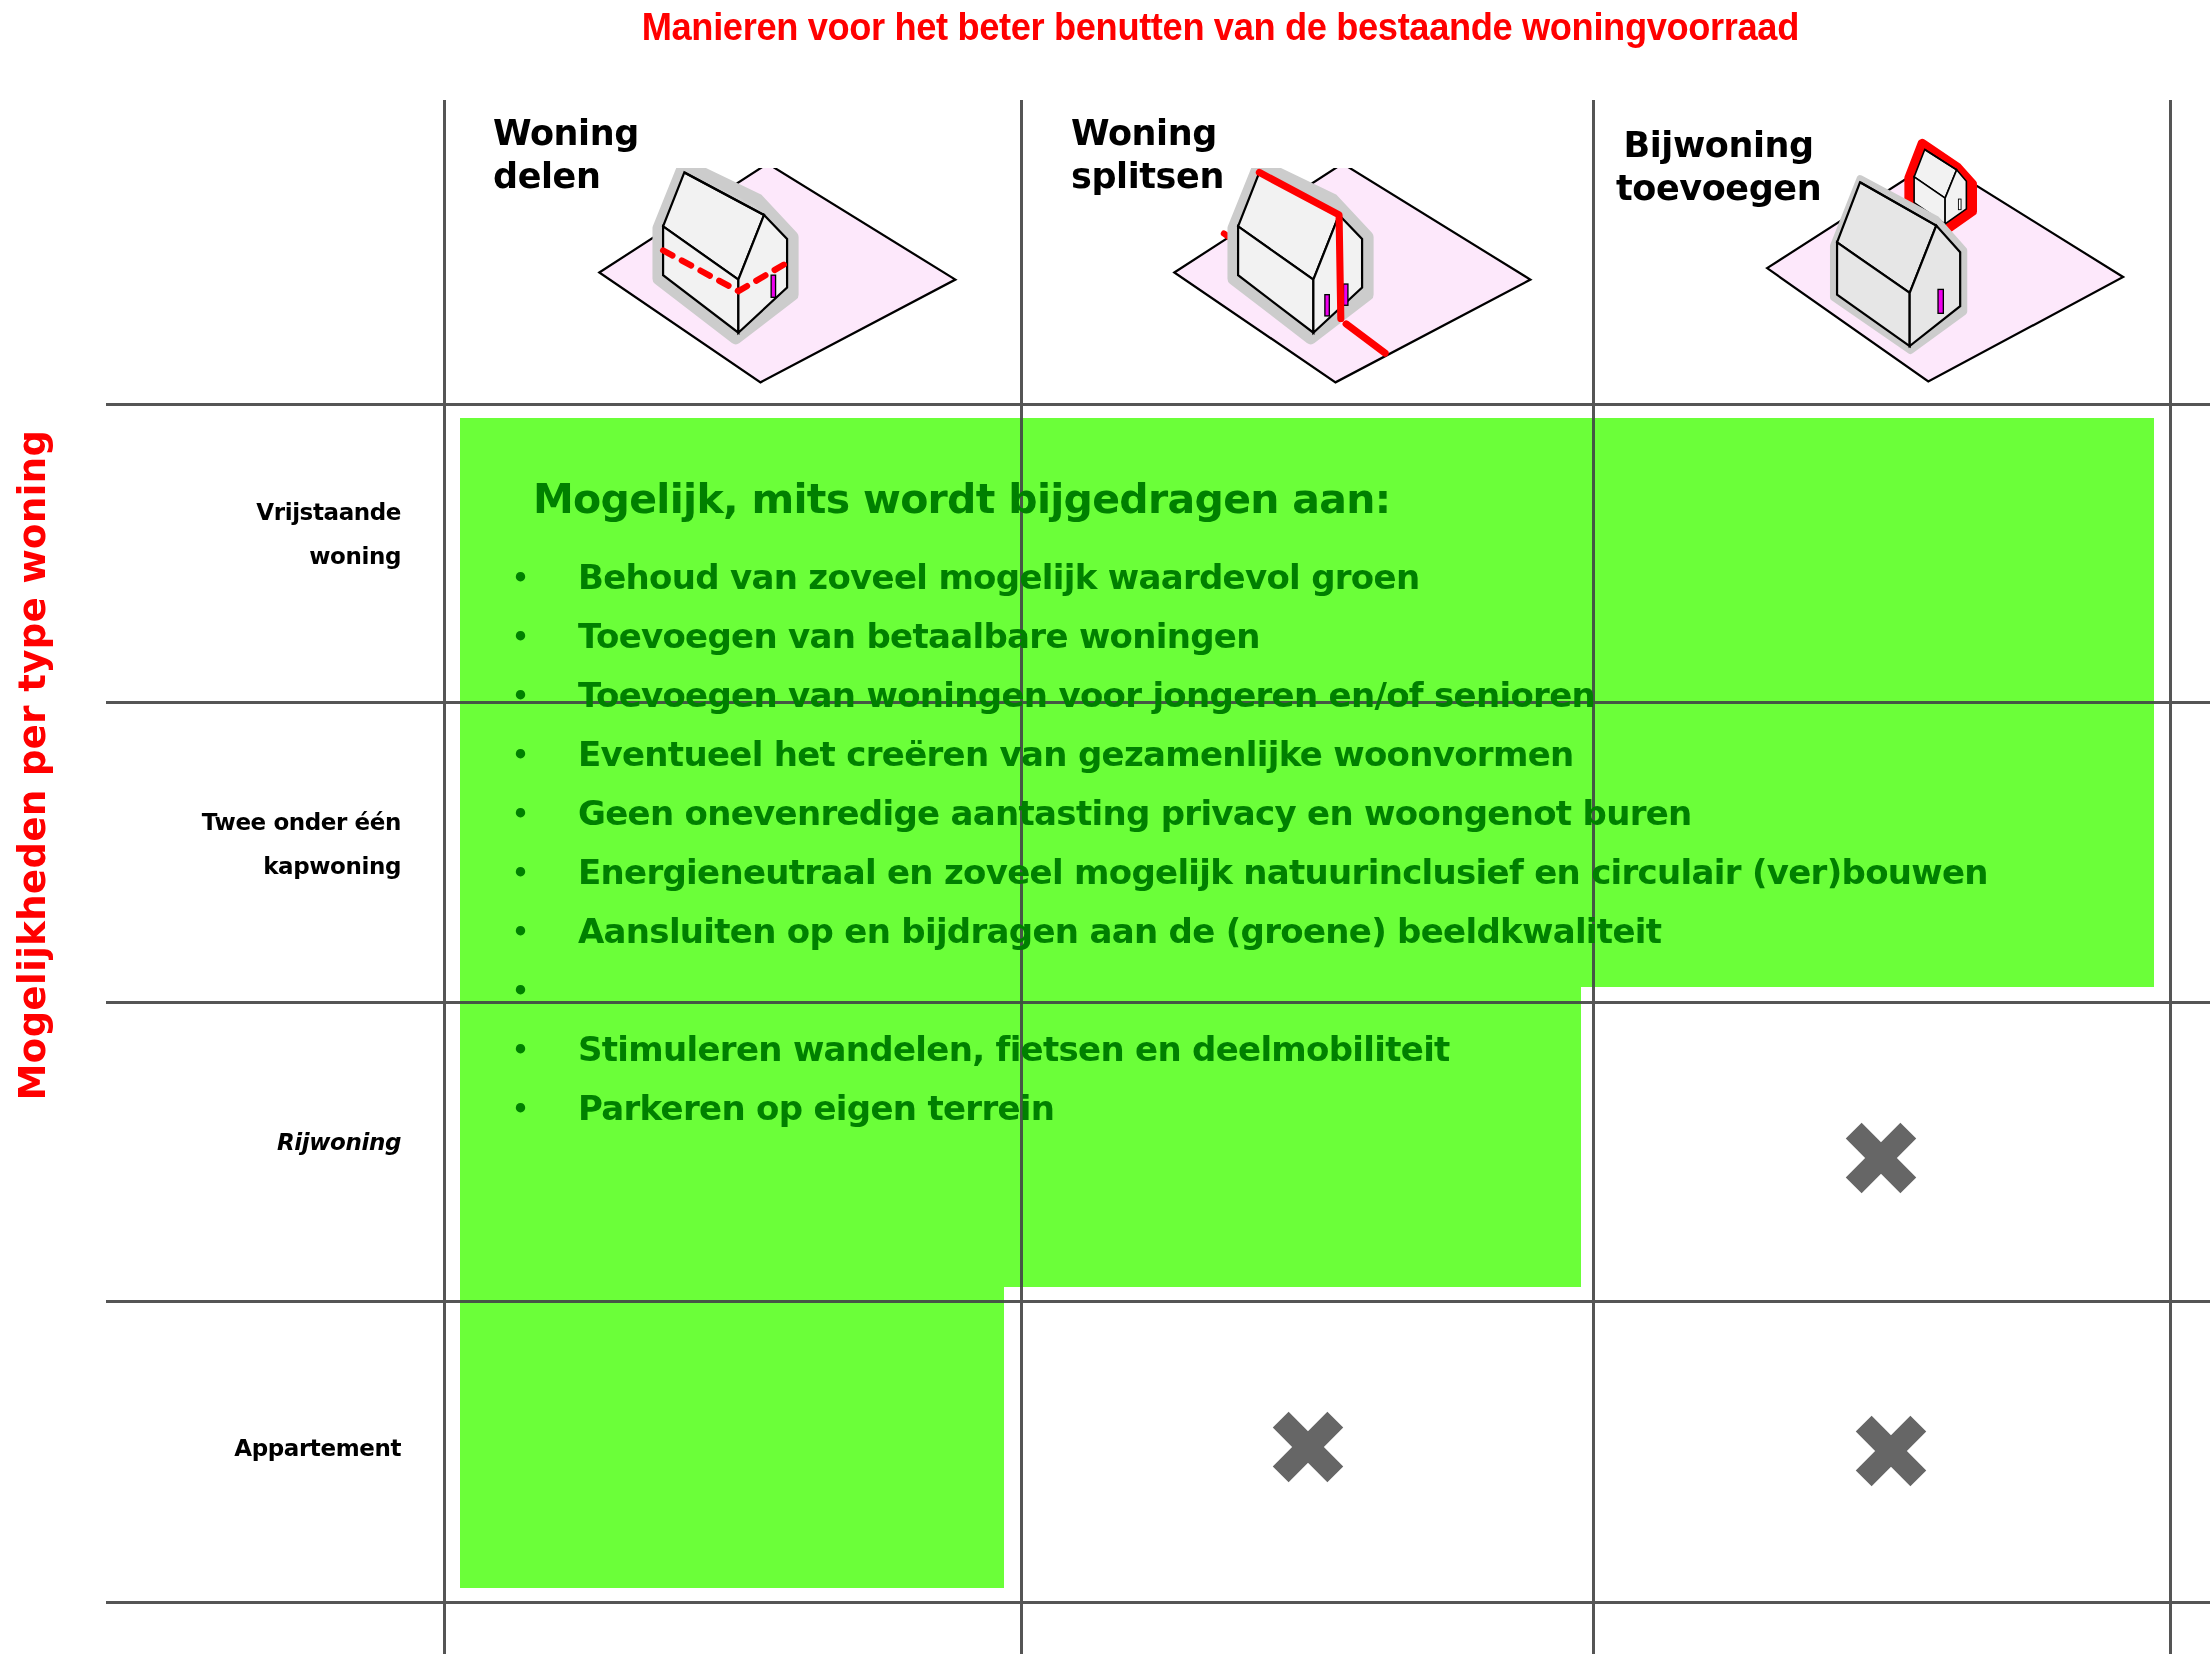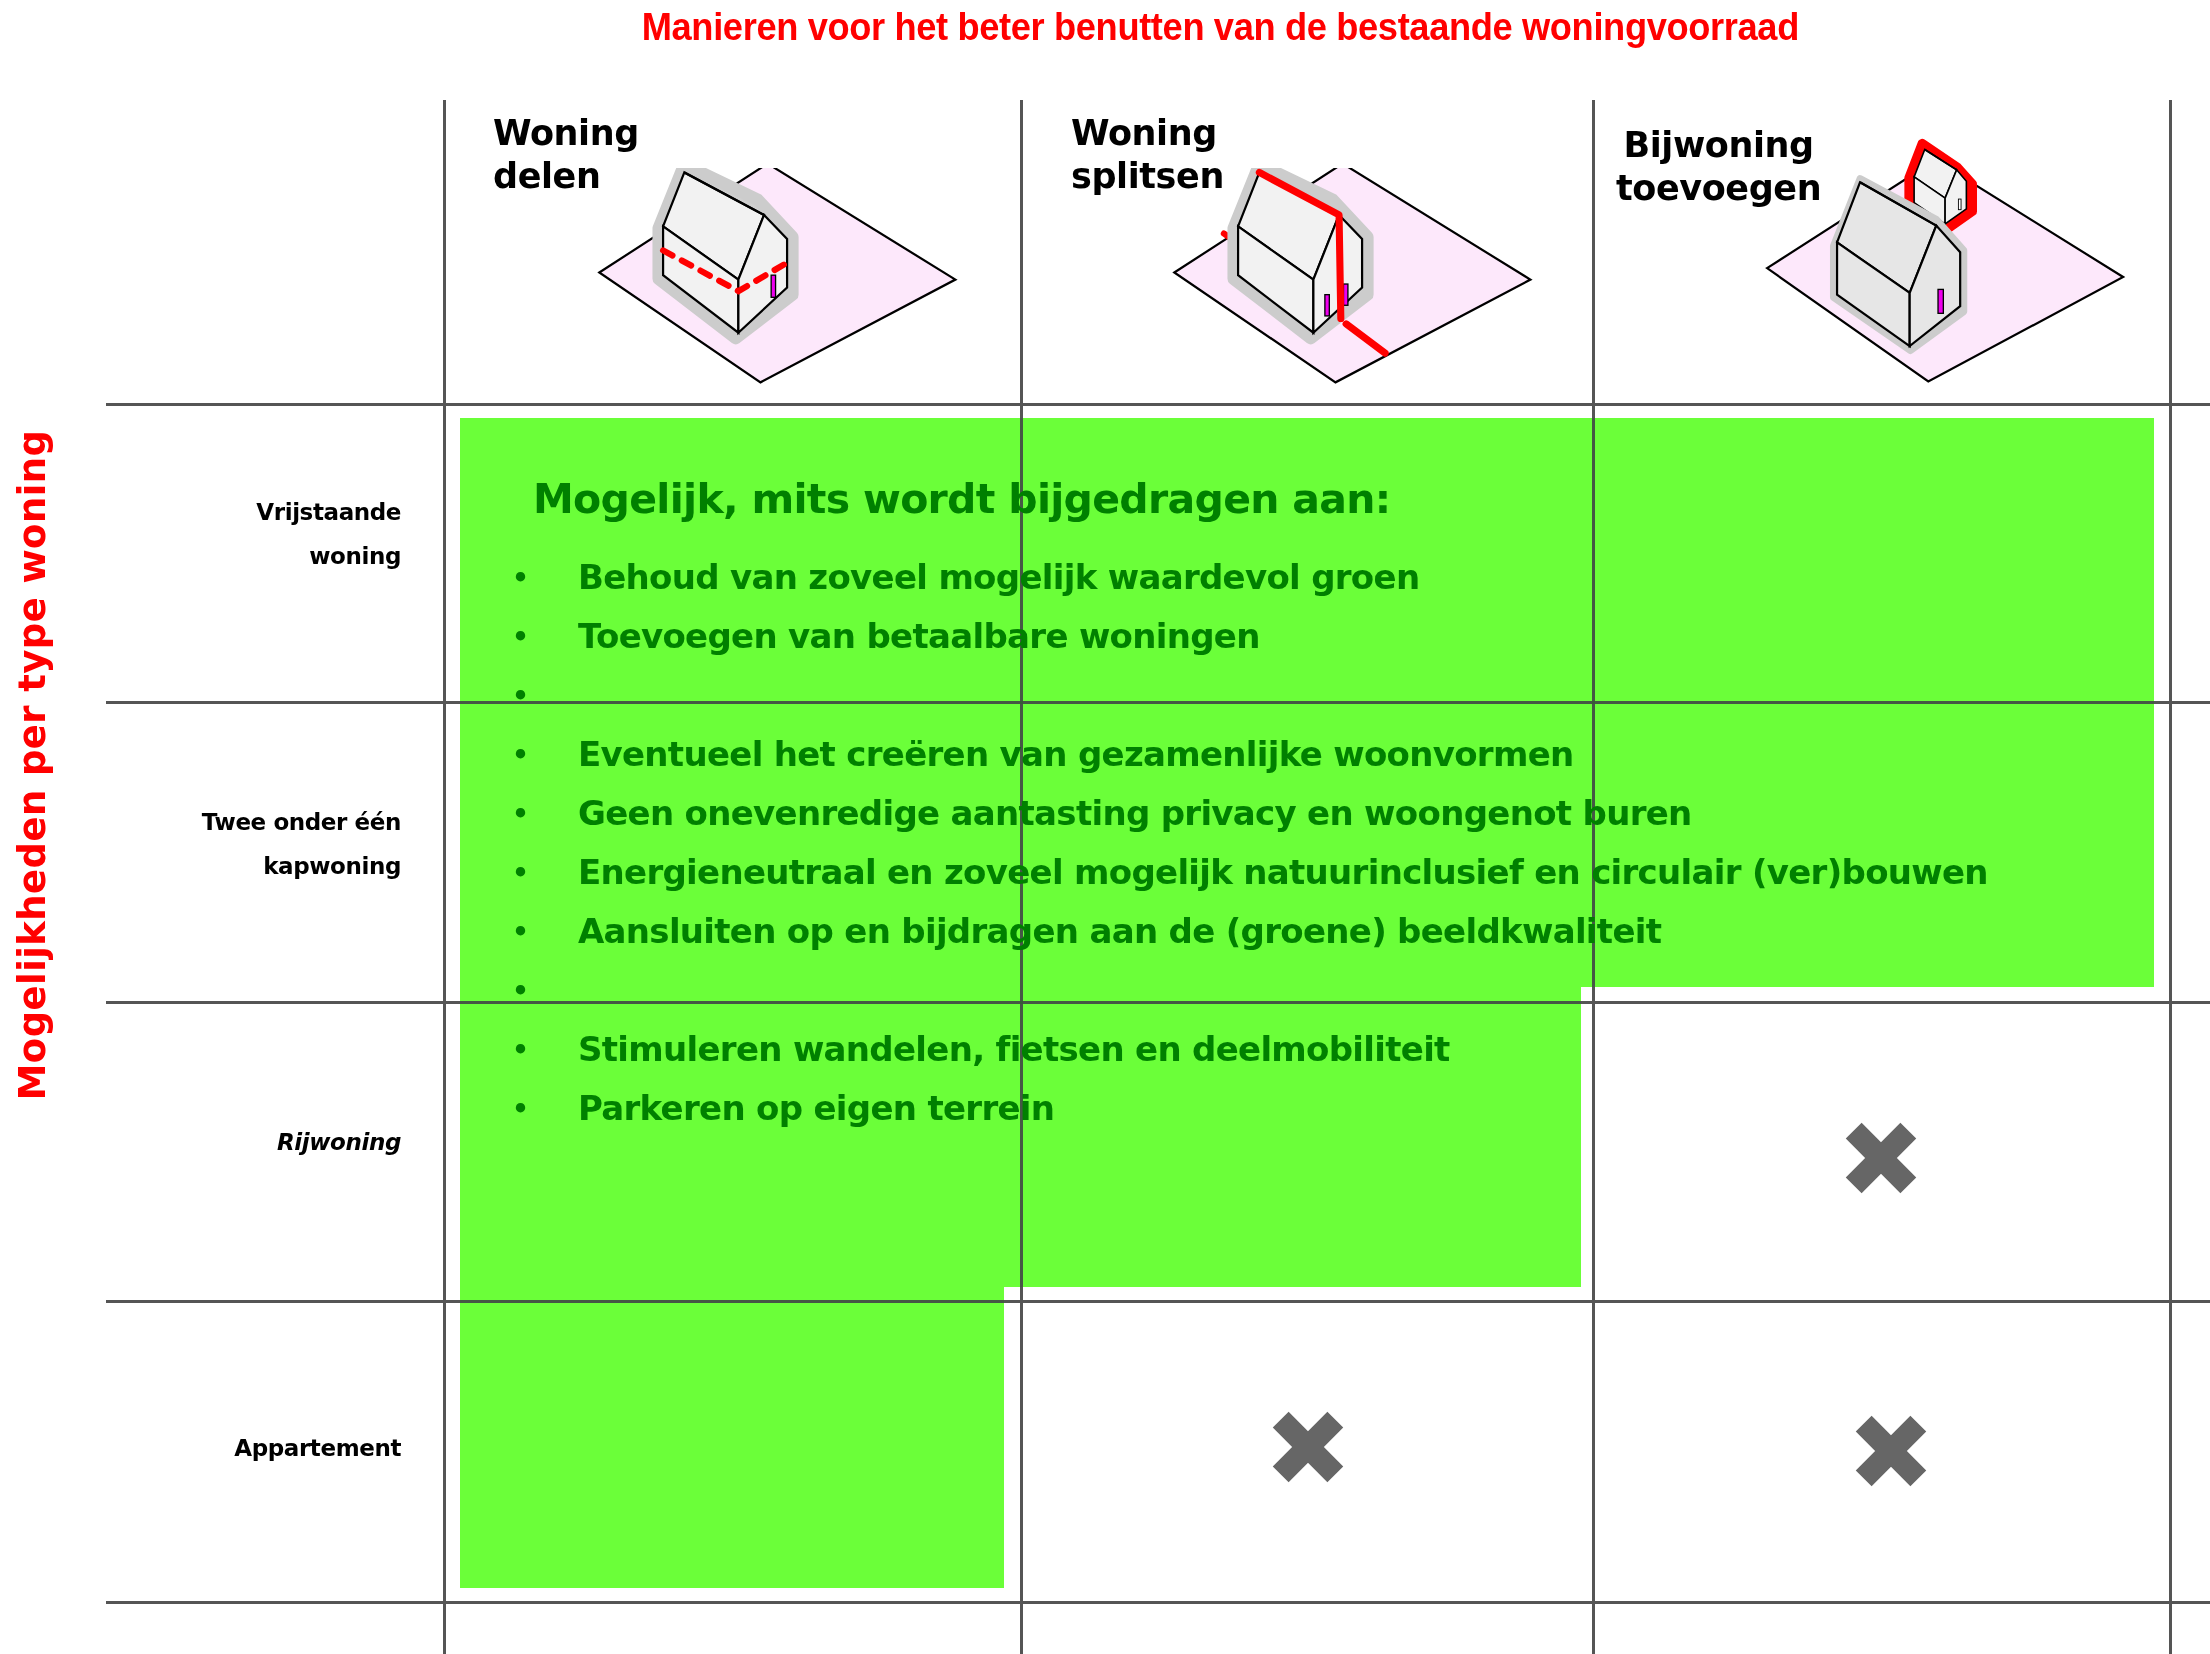--- a/index.html
+++ b/index.html
@@ -132,21 +132,21 @@
   <div>Rijwoning</div>
 </div>
 <div class="abs rowlabel" style="top:1426px;">
   <div>Appartement</div>
 </div>
 
 <div class="abs green-title">Mogelijk, mits wordt bijgedragen aan:</div>
 <ul class="abs bullets">
   <li><span class="dot">•</span><span>Behoud van zoveel mogelijk waardevol groen</span></li>
   <li><span class="dot">•</span><span>Toevoegen van betaalbare woningen</span></li>
-  <li><span class="dot">•</span></li>
+  <li><span class="dot">•</span><span>Toevoegen van woningen voor jongeren en/of senioren</span></li>
   <li><span class="dot">•</span><span>Eventueel het creëren van gezamenlijke woonvormen</span></li>
   <li><span class="dot">•</span><span>Geen onevenredige aantasting privacy en woongenot buren</span></li>
   <li><span class="dot">•</span><span>Energieneutraal en zoveel mogelijk natuurinclusief en circulair (ver)bouwen</span></li>
   <li><span class="dot">•</span><span>Aansluiten op en bijdragen aan de (groene) beeldkwaliteit</span></li>
   <li><span class="dot">•</span></li>
   <li><span class="dot">•</span><span>Stimuleren wandelen, fietsen en deelmobiliteit</span></li>
   <li><span class="dot">•</span><span>Parkeren op eigen terrein</span></li>
 </ul>
 
 <div class="abs xmark" style="left:1844px; top:1121px;">

